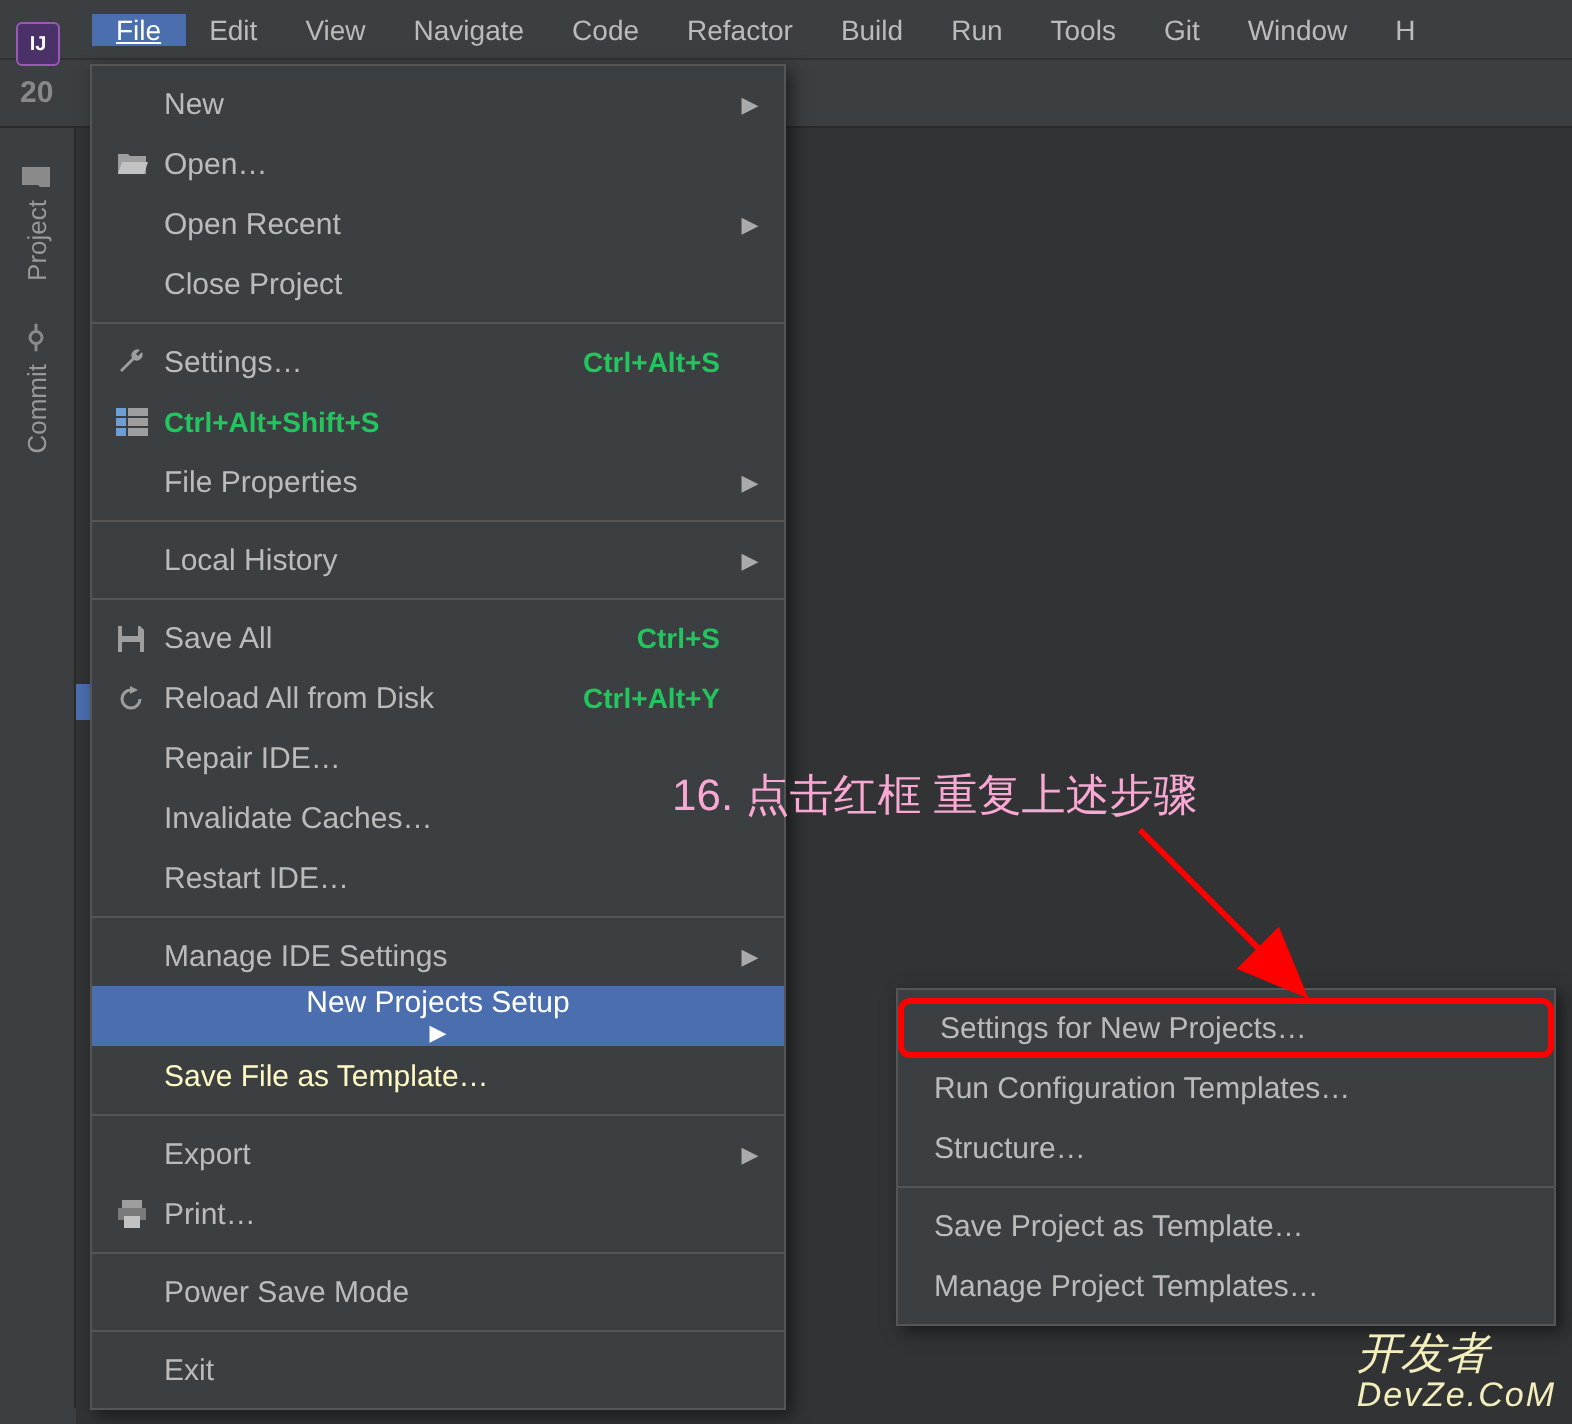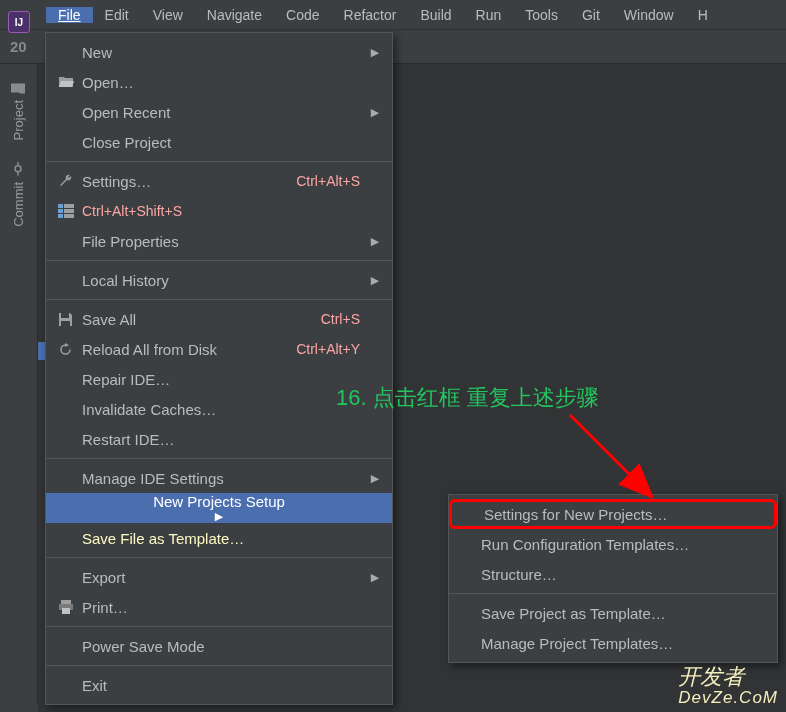--- a/index.html
+++ b/index.html
@@ -129,49 +129,49 @@
     }
     .dd-item.disabled { color: #fef9c3; }
     .dd-icon {
       width: 24px;
       display: flex;
       align-items: center;
       justify-content: flex-start;
       margin-left: 2px;
     }
     .dd-label { flex: 1; }
-    .dd-shortcut { color: #fca5a5; font-size: 14px; margin-right: 8px; }
+    .dd-shortcut { color: #22c55e; font-size: 14px; margin-right: 8px; font-weight: bold; }
     .dd-arrow { width: 14px; text-align: center; color: #aaa; font-size: 11px; }
     .dd-item.highlighted .dd-arrow { color: #fff; }
     .dd-sep {
       height: 1px;
       background: #555;
       margin: 4px 0;
     }
     .submenu {
       position: absolute;
       left: 448px;
       top: 494px;
       width: 330px;
       background: #3c3f41;
       border: 1px solid #555;
       box-shadow: 3px 3px 8px rgba(0,0,0,0.5);
       padding: 4px 0;
       z-index: 11;
     }
-    .submenu .dd-item { padding-left: 32px; }
+    .submenu .dd-item { padding-left: 18px; }
     .redbox {
       border: 3px solid #ff0000;
       border-radius: 6px;
     }
     .annotation {
       position: absolute;
       left: 336px;
       top: 383px;
-      color: #22c55e;
+      color: #f9a8d4;
       font-size: 22px;
       font-weight: 400;
       z-index: 20;
       font-family: "Microsoft YaHei", Arial, sans-serif;
     }
     .arrow-svg {
       position: absolute;
       left: 540px;
       top: 410px;
       z-index: 19;

